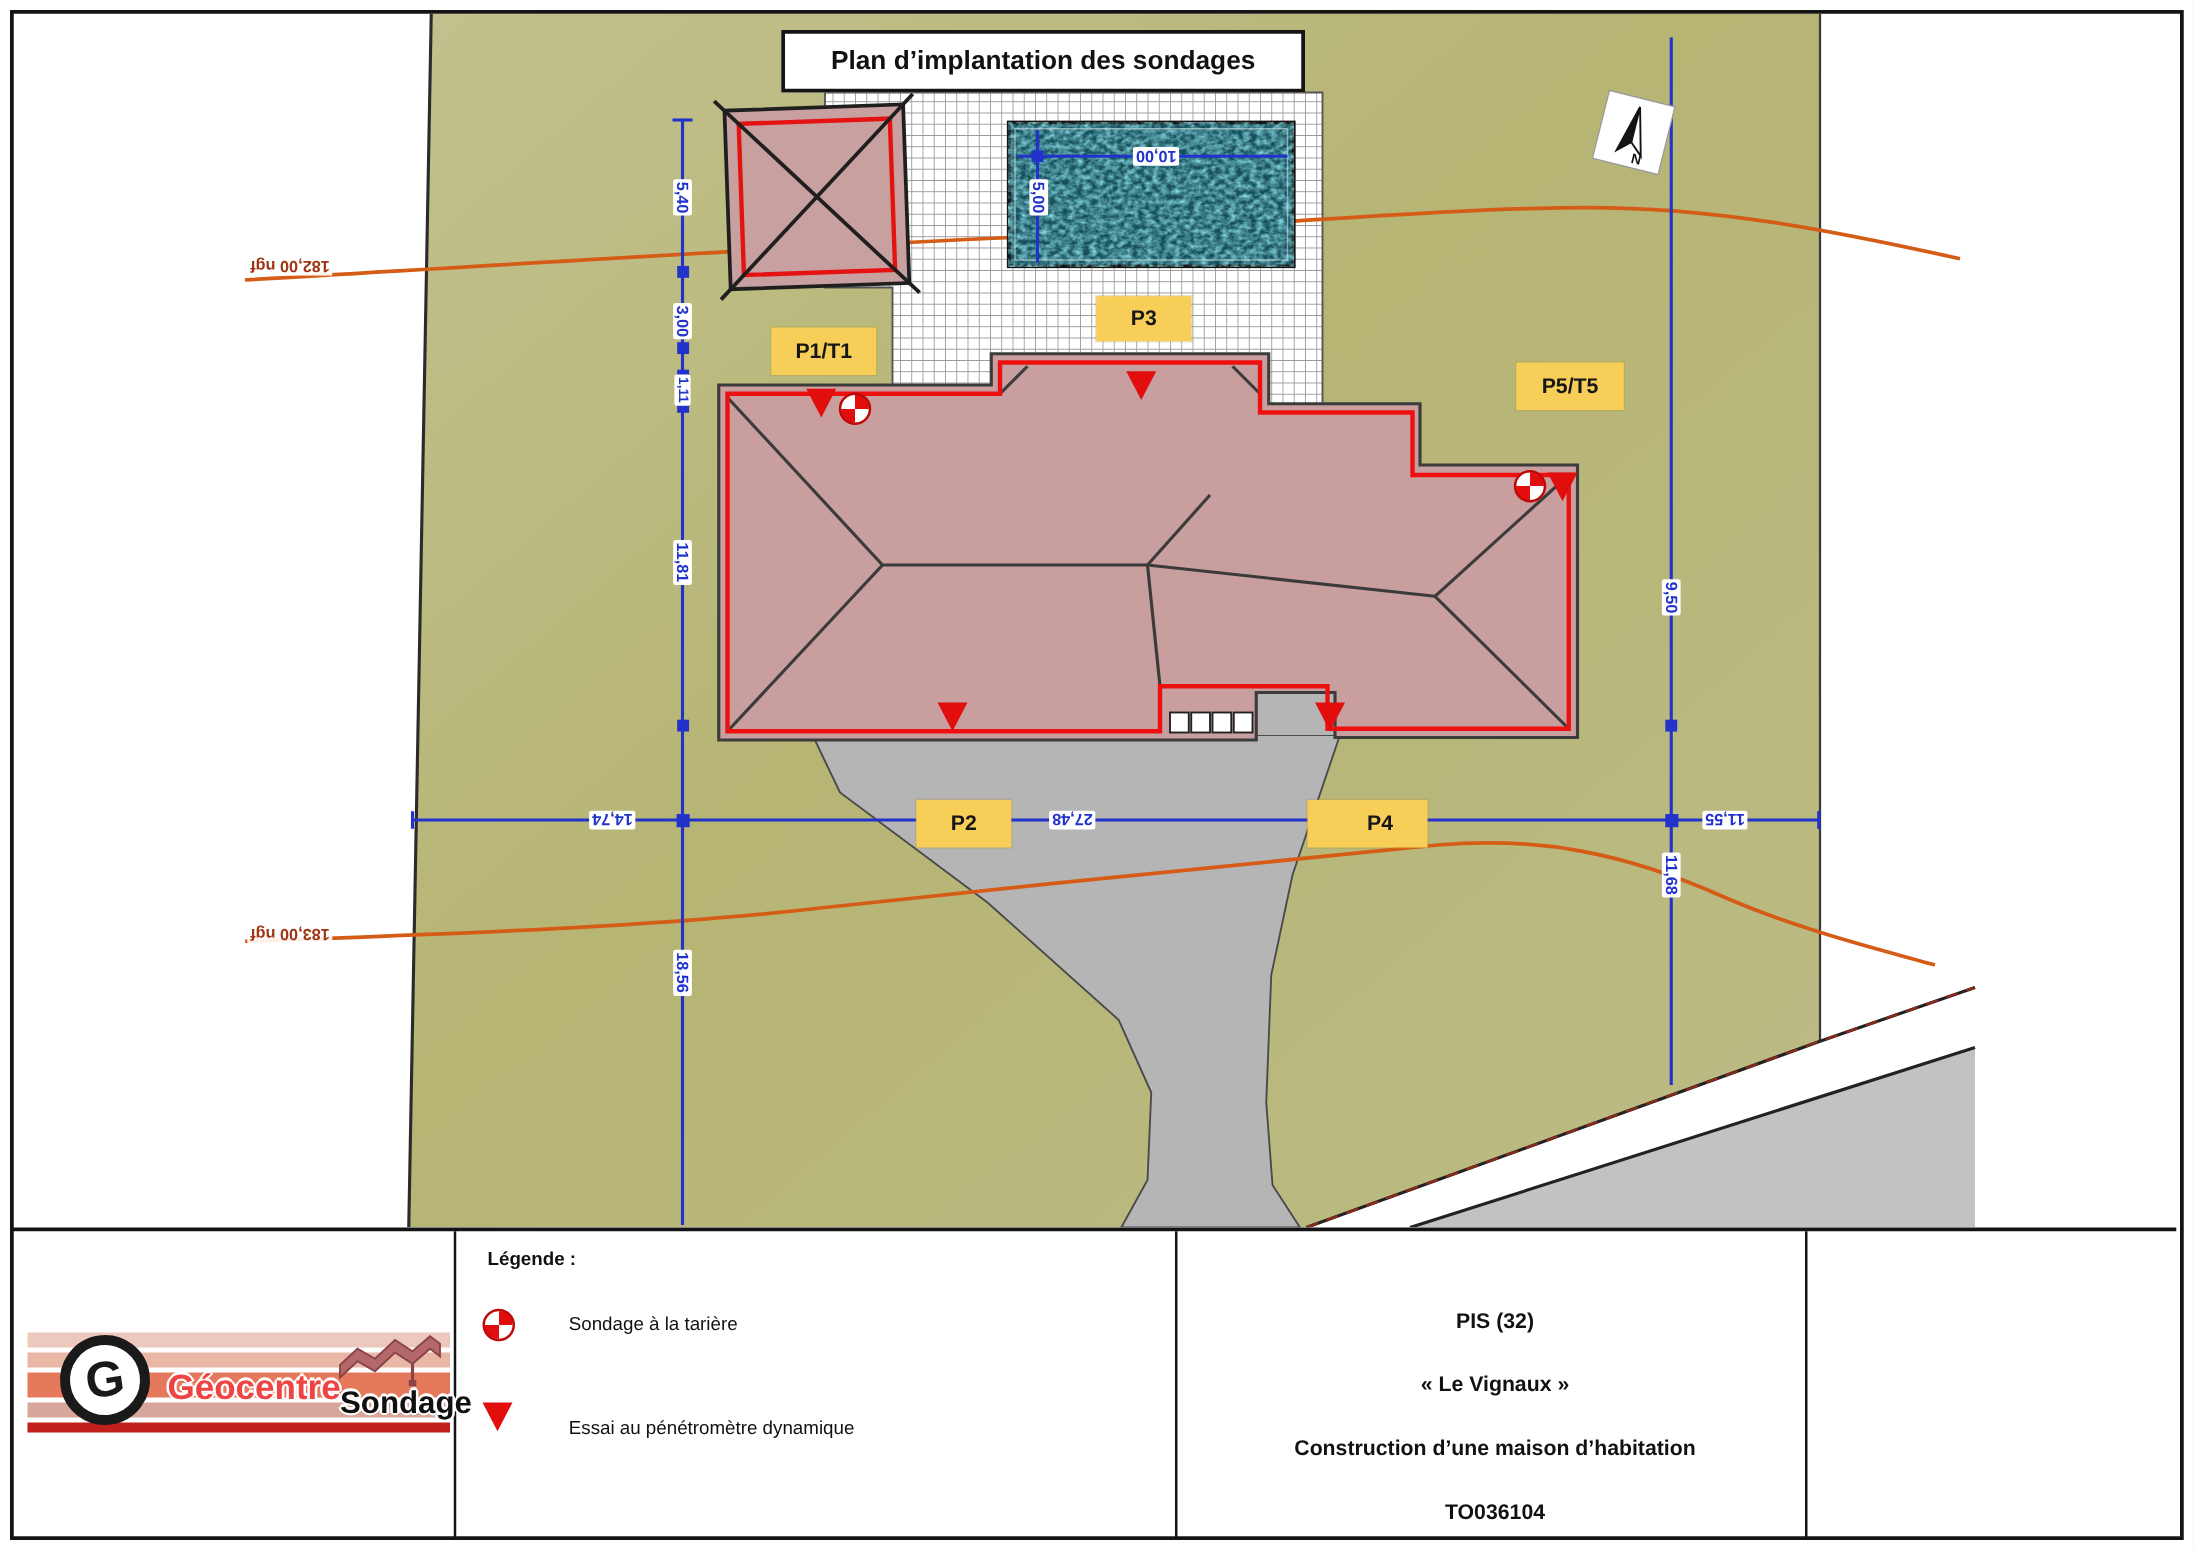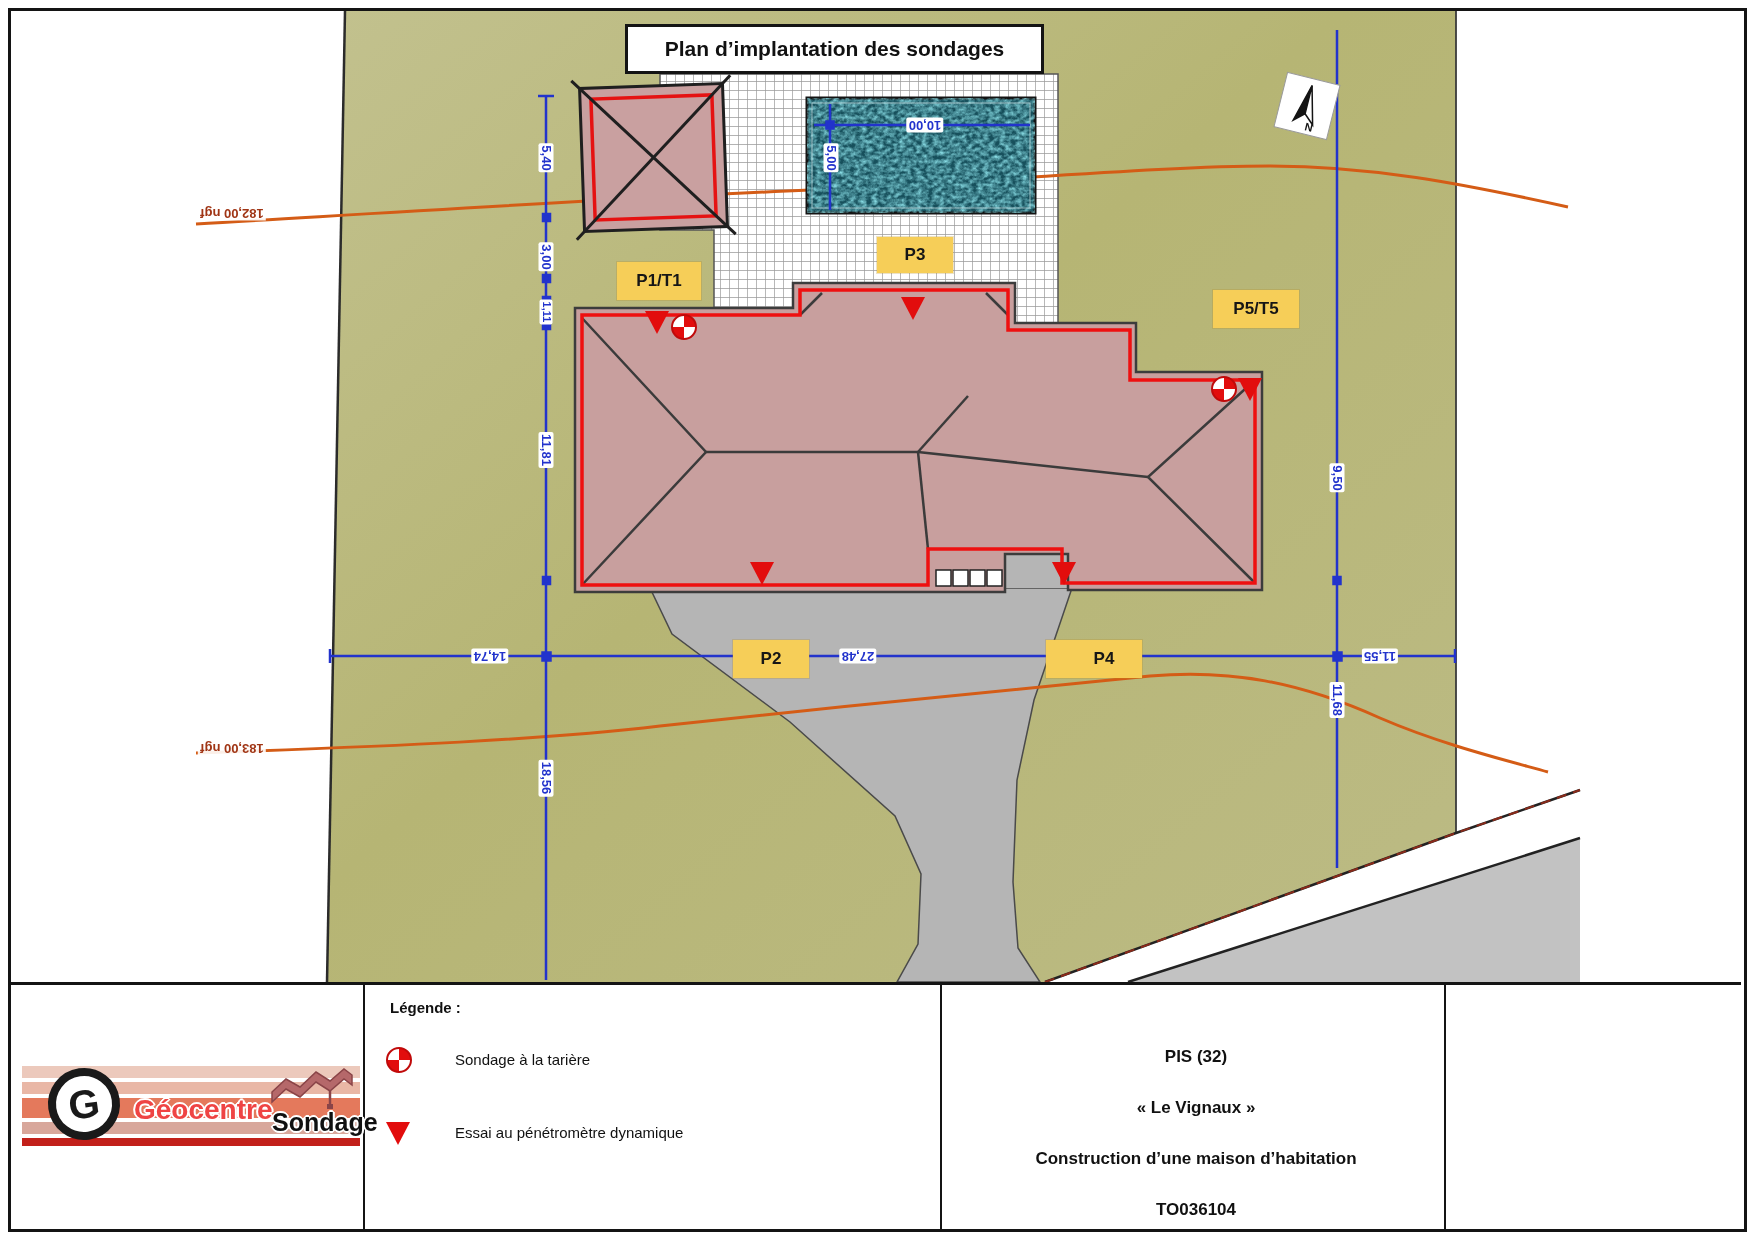--- a/index.html
+++ b/index.html
@@ -204,21 +204,21 @@
   <div class="panel">
     <div class="vdiv" style="left:355px;"></div>
     <div class="vdiv" style="left:932px;"></div>
     <div class="vdiv" style="left:1436px;"></div>
 
     <div>
       <div class="legend-heading">Légende :</div>
       <div class="legend-icon tariere" style="top:62px;"></div>
       <div class="legend-item-text" style="top:66px;">Sondage à la tarière</div>
       <div class="legend-icon" style="top:137px;width:0;height:0;border-left:12px solid transparent;border-right:12px solid transparent;border-top:23px solid #e20d0d;"></div>
-      <div class="legend-item-text" style="top:139px;">Essai au pénétromètre dynamique</div>
+      <div class="legend-item-text" style="top:149px;">Essai au pénétromètre dynamique</div>
     </div>
 
     <div>
       <div class="tb-line" style="top:38px;">PIS (32)</div>
       <div class="tb-line" style="top:89px;">« Le Vignaux »</div>
       <div class="tb-line" style="top:140px;">Construction d’une maison d’habitation</div>
       <div class="tb-line" style="top:191px;">TO036104</div>
     </div>
 
     <div class="logo">

